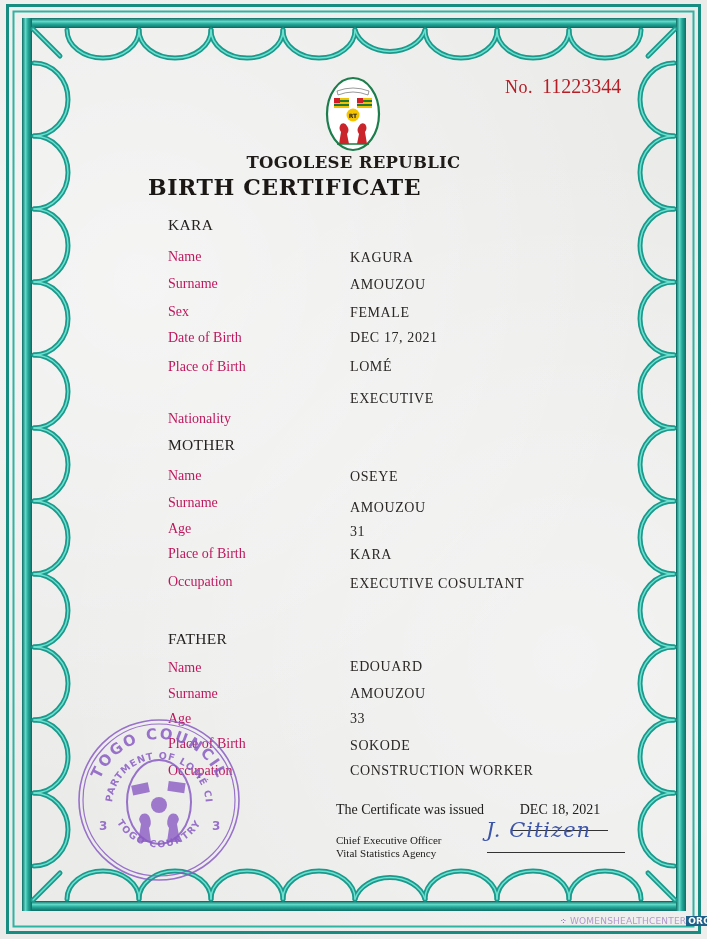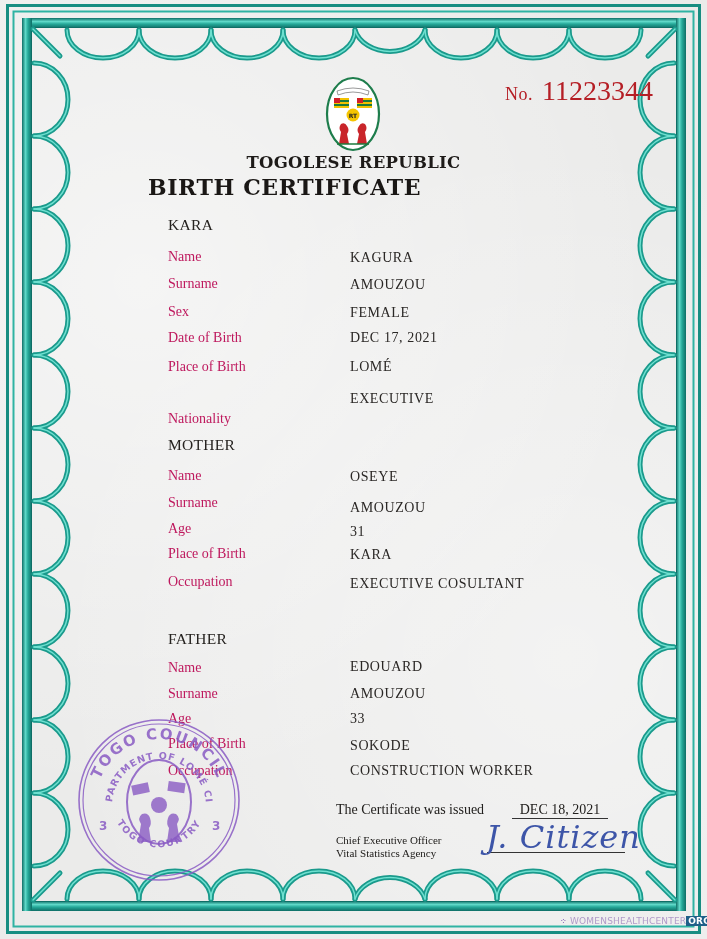--- a/index.html
+++ b/index.html
@@ -15,21 +15,21 @@
       radial-gradient(circle at 80% 70%, rgba(255,255,255,0.4), rgba(255,255,255,0) 60%),
       #ebebea;
   }
   .frame-svg { position: absolute; left: 0; top: 0; }
   .abs { position: absolute; }
   .cert-no {
     left: 505px; top: 75px; color: #b51e25;
     font-family: "Liberation Serif", serif; font-size: 19px; white-space: nowrap;
   }
   .cert-no .lbl { font-size: 18px; margin-right: 9px; letter-spacing: 0.5px; }
-  .cert-no .num { font-size: 28px; }
+  .cert-no .num { font-size: 20px; }
   .emblem { left: 325px; top: 76px; width: 56px; height: 76px; }
   .title-top {
     left: 0; width: 707px; top: 153px; text-align: center;
     font-family: "DejaVu Serif", serif; font-weight: bold; font-size: 16.5px; color: #1e1b19;
     letter-spacing: 0.3px;
   }
   .title-main {
     left: 0; width: 569px; top: 174px; text-align: center;
     font-family: "DejaVu Serif", serif; font-weight: bold; font-size: 22px; color: #1a1715;
     letter-spacing: 0.6px;
@@ -46,31 +46,31 @@
     font-family: "Liberation Serif", serif; font-size: 14px; color: #2a2725;
     letter-spacing: 0.6px; white-space: nowrap;
   }
   .issued {
     left: 336px; top: 802px; font-family: "Liberation Serif", serif; font-size: 14px; color: #22201e;
     white-space: nowrap;
   }
   .issued-date {
     left: 512px; top: 802px; width: 96px; text-align: center;
     font-family: "Liberation Serif", serif; font-size: 14px; color: #22201e;
-    border-bottom: 1px solid #333; line-height: 16px; padding-bottom: 0;
+    border-bottom: 1px solid #333; line-height: 16px; padding-bottom: 12px;
     white-space: nowrap;
   }
   .officer {
     left: 336px; top: 834px; font-family: "Liberation Serif", serif; font-size: 11px;
     color: #22201e; line-height: 13px; white-space: nowrap;
   }
   .sig-line { left: 487px; top: 852px; width: 138px; height: 1px; background: #333; }
   .signature {
     left: 486px; top: 818px; font-family: "DejaVu Serif", serif; font-style: italic;
-    font-size: 32px; color: #3d55a8; white-space: nowrap; letter-spacing: 1px;
+    font-size: 21px; color: #3d55a8; white-space: nowrap; letter-spacing: 1px;
   }
   .stamp { left: 74px; top: 716px; width: 170px; height: 166px; }
   .watermark {
     left: 560px; top: 916px; font-family: "DejaVu Sans", sans-serif; font-size: 9px;
     color: #b09ac8; white-space: nowrap; letter-spacing: 0.2px;
   }
   .watermark .org {
     background: #1f5f88; color: #ffffff; padding: 0 2px; font-weight: bold; font-size: 9px;
   }
   .watermark .dots { color: #7a4fb0; font-size: 8px; }

